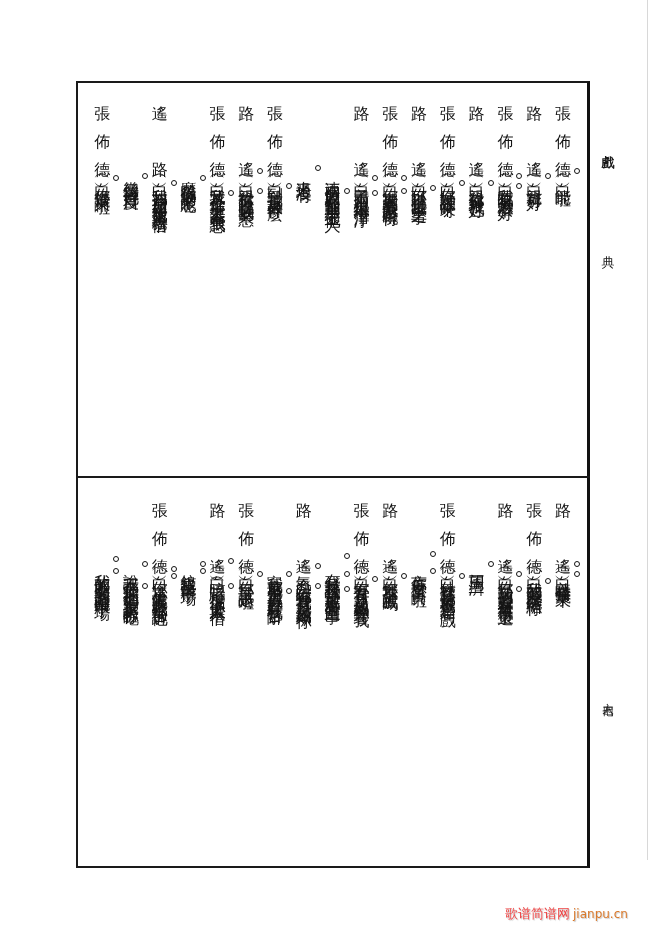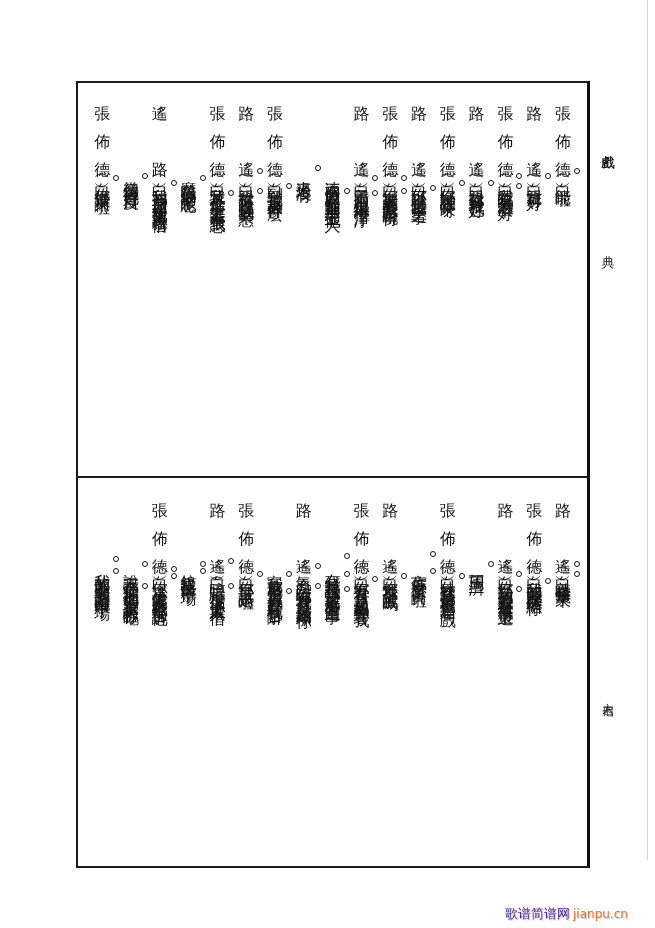--- a/index.html
+++ b/index.html
@@ -34,21 +34,21 @@
   .hdr-char { position: absolute; left: 600px; width: 16px; text-align: center;
               font-size: 13px; line-height: 14px; color: #1a1a1a; }
   .hdr-top { top: 156px; font-weight: bold; }
   .hdr-bottom { top: 256px; }
   .page-num { position: absolute; left: 598px; top: 694px; width: 16px;
               writing-mode: vertical-rl; font-size: 11px; line-height: 14px;
               letter-spacing: 2px; color: #1a1a1a; }
 
   .watermark { position: absolute; left: 505px; top: 905px; font-size: 13px; white-space: nowrap;
                text-shadow: 1px 1px 1px #c8c8c8; }
-  .wm-site { color: #4c1d95; }
+  .wm-site { color: #ef4444; }
   .wm-domain { color: #d9782a; margin-left: 3px; font-family: "DejaVu Sans", sans-serif; font-size: 12px; }
 </style>
 </head>
 <body>
 
 <div class="page">
   <div class="edge-line"></div>
 
   <div class="hdr-char hdr-top">戲</div>
   <div class="hdr-char hdr-bottom">典</div>

